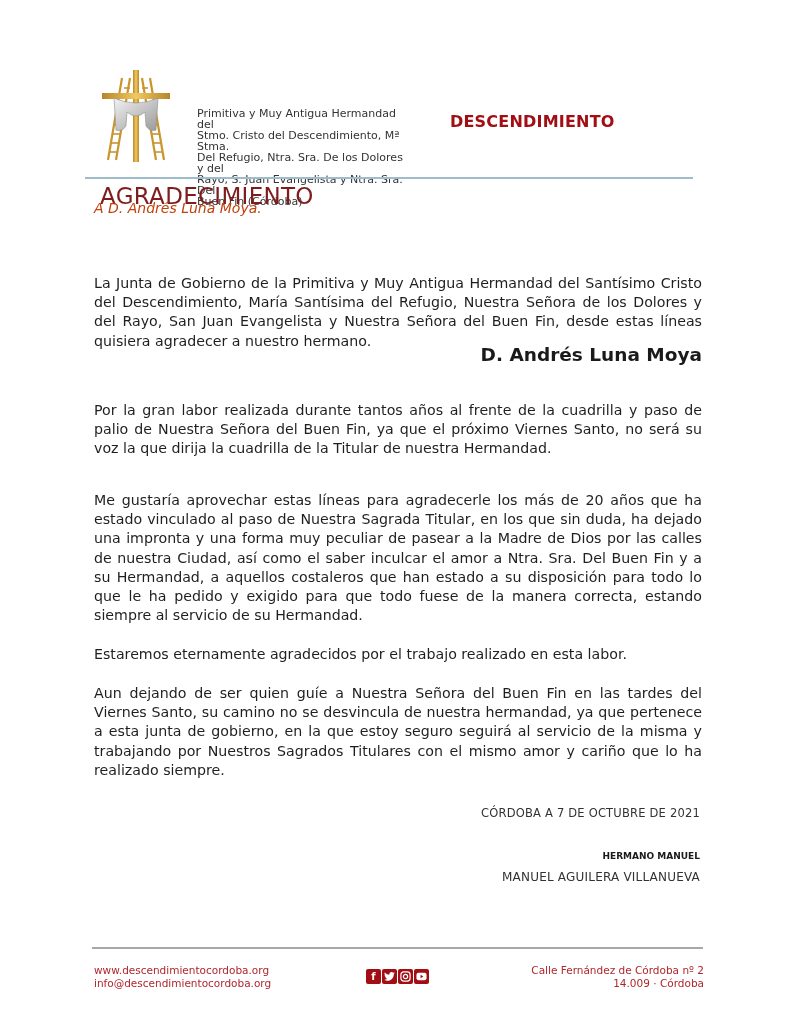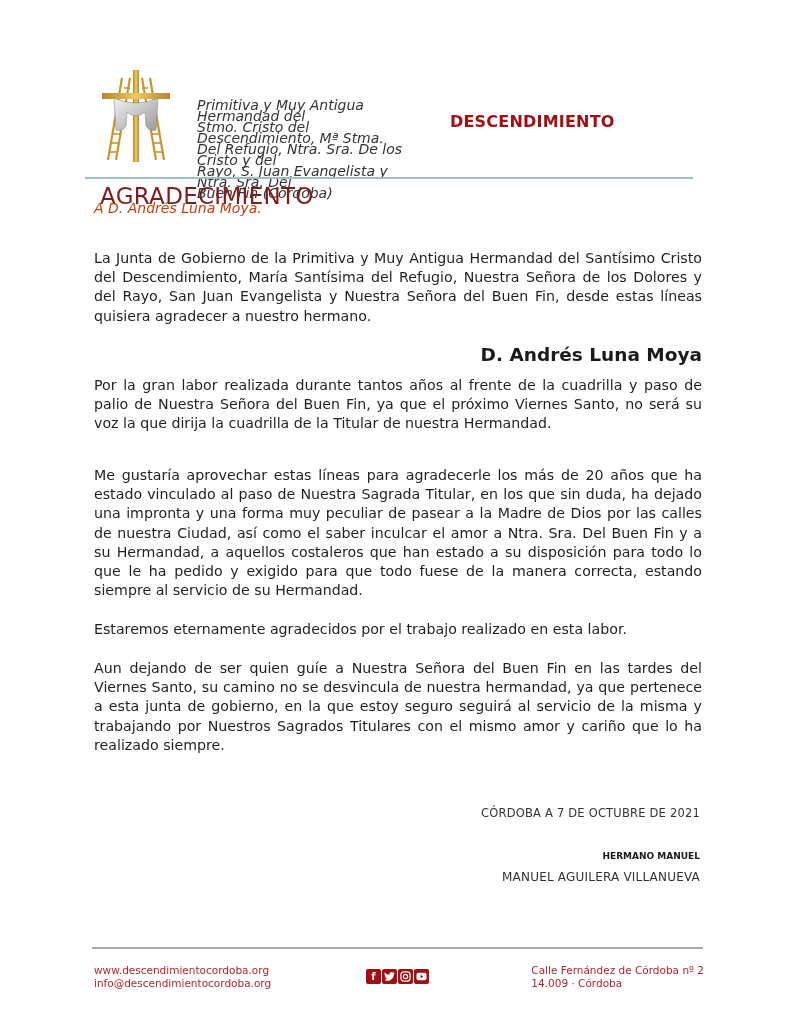--- a/index.html
+++ b/index.html
@@ -2,48 +2,48 @@
 <html><head>
 <meta charset="utf-8">
 <style>
   html, body { margin: 0; padding: 0; background: #ffffff; }
   body { width: 796px; height: 1030px; position: relative; overflow: hidden;
          font-family: "DejaVu Sans", sans-serif; color: #222; }
   .abs { position: absolute; }
 
   
   .logo { left: 100px; top: 68px; width: 72px; height: 95px; }
-  .org-name { left: 197px; top: 100px; width: 215px; font-size: 14px; line-height: 11px; color: #333; font-style: italic; }
+  .org-name { left: 197px; top: 108px; width: 215px; font-size: 11px; line-height: 11px; color: #333; }
   .brand { left: 450px; top: 112px; font-size: 16px; font-weight: bold; color: #a10e14; letter-spacing: 0.2px; }
   .top-rule { left: 85px; top: 177px; width: 608px; height: 0; border-top: 2px solid #9fbccb; }
 
   
   .title { left: 100px; top: 180px; font-size: 23px; color: #7f1d1d; letter-spacing: 0.3px; line-height: 32px; }
   .subtitle { left: 94px; top: 200px; font-size: 14px; font-style: italic; color: #c2410c; }
 
   
-  .para { left: 94px; width: 608px; font-size: 14.2px; line-height: 19.2px; color: #1f1f1f; text-align: justify; }
+  .para { left: 94px; width: 608px; font-size: 14.2px; line-height: 19.2px; color: #1f1f1f; text-align: justify; margin-top: 25px; }
   .para.last-left { text-align: justify; text-align-last: left; }
   .heading { left: 94px; width: 608px; top: 344px; text-align: right; font-size: 18.5px; font-weight: bold; color: #1a1a1a; }
 
   
   .sig { right: 96px; color: #333; }
   .sig-date { top: 806px; font-size: 11.5px; letter-spacing: 0.2px; }
   .sig-name { top: 870px; font-size: 12px; letter-spacing: 0.2px; }
   .sig-role { top: 851px; font-size: 9px; font-weight: bold; color: #1a1a1a; }
 
   
   .bottom-rule { left: 92px; top: 947px; width: 611px; height: 0; border-top: 2px solid #a8a8a8; }
   .footer-left { left: 94px; top: 964px; font-size: 10.5px; line-height: 13px; color: #b0262c; }
   .footer-left div { cursor: pointer; }
   .social { left: 366px; top: 969px; display: flex; gap: 1px; }
   .social .ic { width: 15px; height: 15px; background: #a10e14; border-radius: 2px;
                 display: flex; align-items: center; justify-content: center; color: #fff;
                 font-size: 10px; font-weight: bold; font-family: "DejaVu Sans", sans-serif; }
-  .footer-right { right: 92px; top: 964px; font-size: 10.5px; line-height: 13px; color: #b0262c; }
+  .footer-right { right: 92px; top: 964px; font-size: 10.5px; line-height: 13px; color: #b0262c; text-align: right; }
 </style>
 </head>
 <body>
 
 <div class="abs logo">
   <svg width="72" height="95" viewBox="0 0 72 95">
     <defs>
       <linearGradient id="gold" x1="0" x2="1" y1="0" y2="0">
         <stop offset="0" stop-color="#b8862a"></stop>
         <stop offset="0.5" stop-color="#f0c860"></stop>
@@ -77,21 +77,21 @@
     <rect x="33" y="2" width="6" height="92" fill="url(#gold)"></rect>
     <rect x="2" y="25" width="68" height="6" fill="url(#gold)"></rect>
 
     <path d="M14 30 Q36 40 58 30 L56 62 Q50 64 46 58 L45 44 Q36 52 27 44 L26 58 Q22 64 16 62 Z" fill="url(#cloth)" stroke="#8d8d8d" stroke-width="0.6"></path>
   </svg>
 </div>
 
 <div class="abs org-name">
   <div>Primitiva y Muy Antigua Hermandad del</div>
   <div>Stmo. Cristo del Descendimiento, Mª Stma.</div>
-  <div>Del Refugio, Ntra. Sra. De los Cristo y del</div>
+  <div>Del Refugio, Ntra. Sra. De los Dolores y del</div>
   <div>Rayo, S. Juan Evangelista y Ntra. Sra. Del</div>
   <div>Buen Fin (Córdoba)</div>
 </div>
 
 <div class="abs brand">DESCENDIMIENTO</div>
 
 <div class="abs top-rule"></div>
 
 <div class="abs title">AGRADECIMIENTO</div>
 <div class="abs subtitle">A  D. Andrés Luna Moya.</div>

